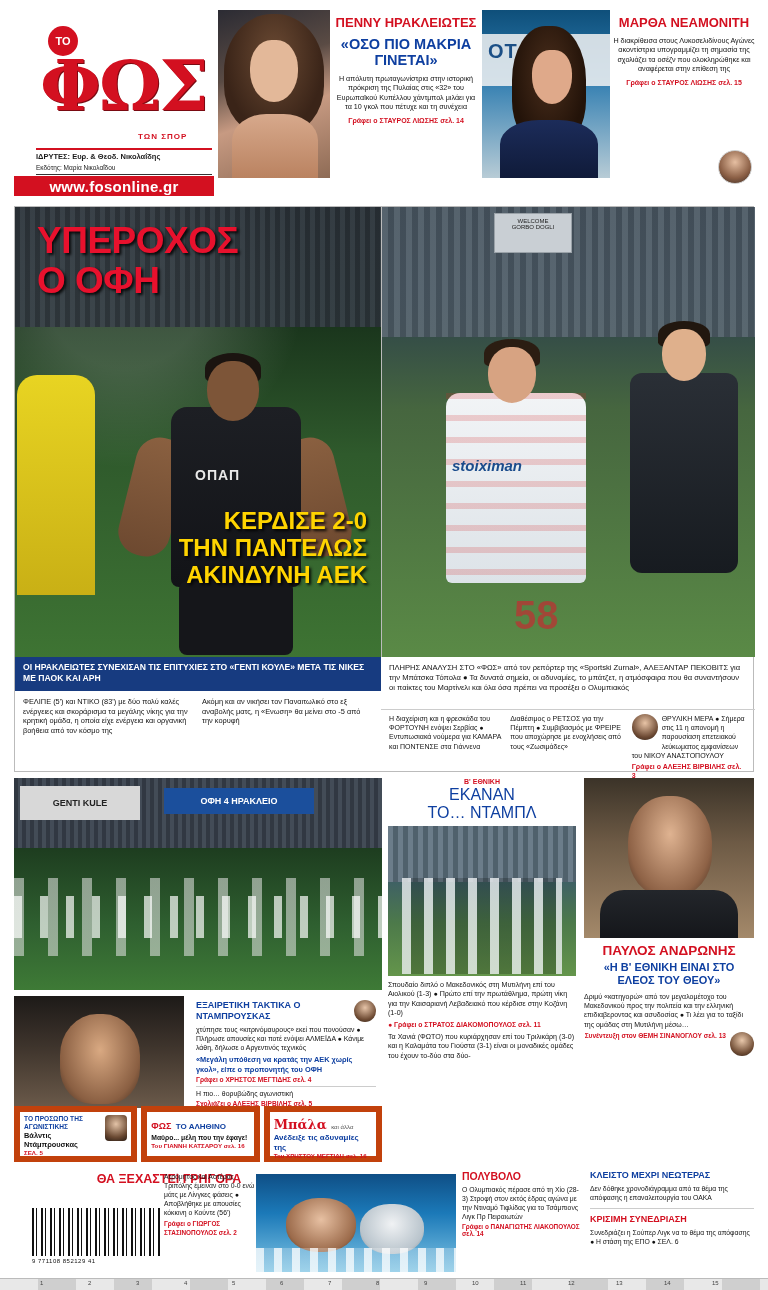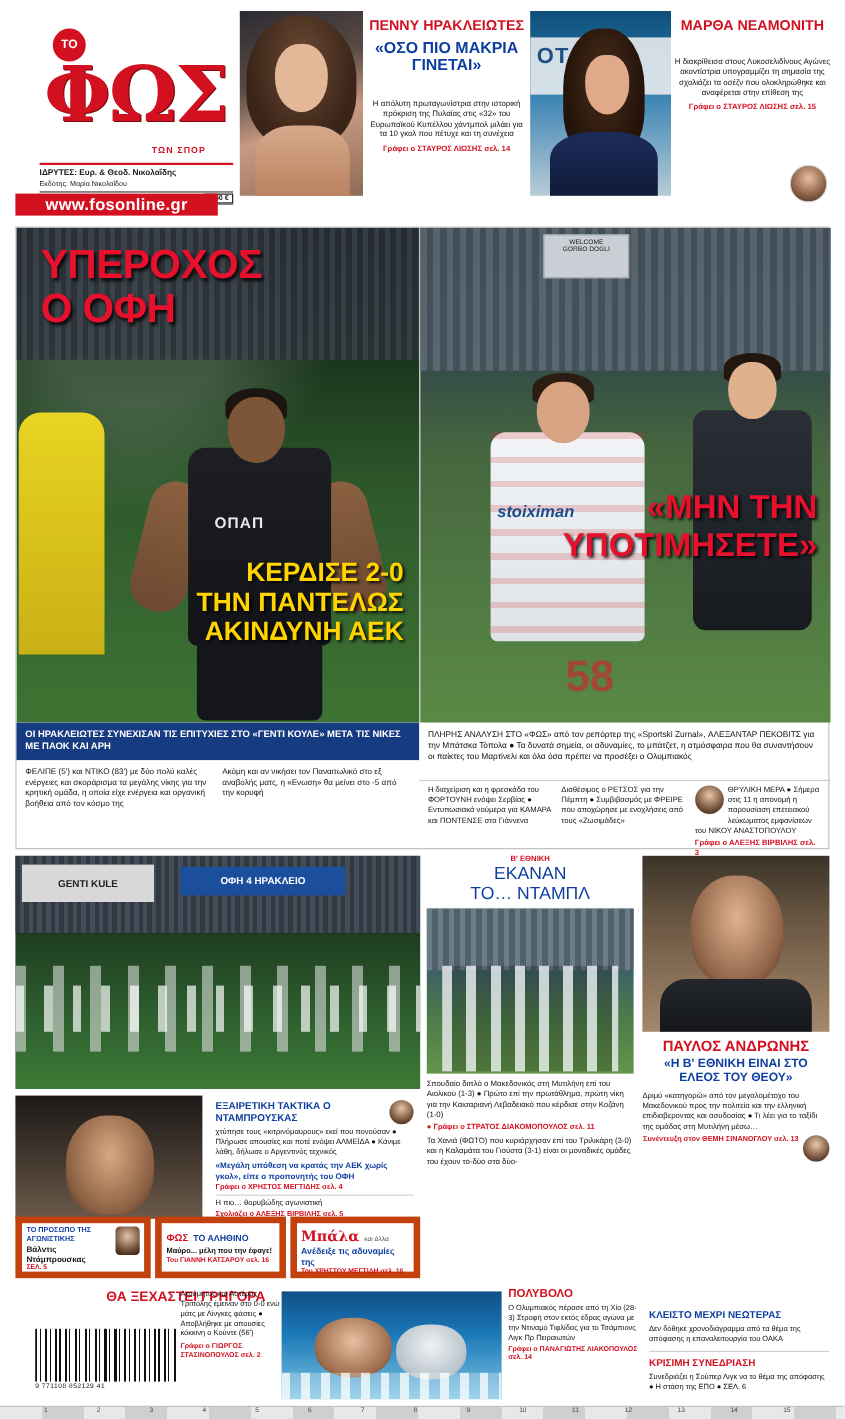--- a/index.html
+++ b/index.html
@@ -51,21 +51,21 @@
     position:absolute; left:22px; top:160px; width:176px; height:12px;
     display:flex; align-items:center; justify-content:space-between;
     border-top:1px solid #333; border-bottom:1px solid #333;
   }
   .logo-date { font-size:6px; color:#111; font-weight:bold; }
   .logo-price {
     font-size:6.5px; color:#111; font-weight:bold;
     border:1px solid #111; padding:0 3px; background:#fff;
   }
   .logo-site {
-    position:absolute; left:14px; top:176px; width:184px; height:20px;
+    position:absolute; left:14px; top:176px; width:200px; height:20px;
     background:#d31020; color:#fff;
     font-size:15px; font-weight:bold;
     display:flex; align-items:center; justify-content:center;
     letter-spacing:0.3px;
   }
 
   
   .top-photo-a {
     position:absolute; left:218px; top:10px; width:112px; height:168px;
     background:linear-gradient(160deg,#2b2b33 0%,#5a4b44 35%,#c79a82 60%,#8e6b55 100%);
@@ -85,21 +85,21 @@
     background:linear-gradient(180deg,#d7a98c,#b9815f);
     border-radius:40% 40% 0 0;
   }
 
   .top-story-a {
     position:absolute; left:334px; top:16px; width:144px; height:160px;
     text-align:center;
   }
   .ts-name { font-size:13px; font-weight:bold; color:#d31020; line-height:14px; }
   .ts-quote { font-size:14.5px; font-weight:bold; color:#0e3fa0; line-height:16px; margin-top:6px; }
-  .ts-body { font-size:7.2px; color:#111; line-height:9.4px; margin-top:21px; text-align:center; }
+  .ts-body { font-size:7.2px; color:#111; line-height:9.4px; margin-top:6px; text-align:center; }
   .ts-credit { font-size:7px; color:#d31020; font-weight:bold; margin-top:4px; line-height:9px; }
 
   
   .top-photo-b {
     position:absolute; left:482px; top:10px; width:128px; height:168px;
     background:linear-gradient(180deg,#0e4f7a 0%,#2e7cb0 40%,#b8ccd6 100%);
     overflow:hidden;
   }
   .tp-b-board {
     position:absolute; left:0; top:24px; width:128px; height:52px;
@@ -455,21 +455,21 @@
   }
   .bt-col-a {
     position:absolute; left:448px; top:4px; width:118px;
   }
   .bt-col-b {
     position:absolute; left:576px; top:4px; width:164px;
   }
   .bt-title-red { font-size:10.5px; font-weight:bold; color:#d31020; line-height:12px; }
   .bt-body { font-size:6.8px; line-height:9px; color:#111; margin-top:3px; }
   .bt-credit { font-size:6.4px; color:#d31020; font-weight:bold; margin-top:2px; }
-  .bt-title-blue { font-size:9px; font-weight:bold; color:#0e3fa0; line-height:11px;margin-top:20px; }
+  .bt-title-blue { font-size:9px; font-weight:bold; color:#0e3fa0; line-height:11px; }
   .bt-c-left { position:absolute; left:150px; top:6px; width:92px; font-size:6.8px; line-height:9px; color:#111; }
 
   .footer-scale {
     position:absolute; left:0; top:1278px; width:768px; height:12px;
     background:repeating-linear-gradient(90deg,#e8e8e8 0 38px,#cfcfcf 38px 76px);
     border-top:1px solid #bbb;
   }
   .footer-scale span {
     position:absolute; top:1px; font-size:6px; color:#444;
   }
@@ -565,24 +565,20 @@
           <div class="ek-p1-sponsor">stoiximan</div>
           <div class="ek-p1-hair"></div>
           <div class="ek-p1-head"></div>
           <div class="ek-p1-num">58</div>
         </div>
         <div class="ek-p2">
           <div class="ek-p2-jacket"></div>
           <div class="ek-p2-hair"></div>
           <div class="ek-p2-head"></div>
         </div>
-      </div>
-      <div class="ek-title">
-        <div>«ΜΗΝ ΤΗΝ</div>
-        <div>ΥΠΟΤΙΜΗΣΕΤΕ»</div>
       </div>
     </div>
     <div class="ek-lead">ΠΛΗΡΗΣ ΑΝΑΛΥΣΗ ΣΤΟ «ΦΩΣ» από τον ρεπόρτερ της «Sportski Zurnal», ΑΛΕΞΑΝΤΑΡ ΠΕΚΟΒΙΤΣ για την Μπάτσκα Τόπολα ● Τα δυνατά σημεία, οι αδυναμίες, το μπάτζετ, η ατμόσφαιρα που θα συναντήσουν οι παίκτες του Μαρτίνελι και όλα όσα πρέπει να προσέξει ο Ολυμπιακός</div>
     <div class="ek-three">
       <div class="c">Η διαχείριση και η φρεσκάδα του ΦΟΡΤΟΥΝΗ ενόψει Σερβίας ● Εντυπωσιακά νούμερα για ΚΑΜΑΡΑ και ΠΟΝΤΕΝΣΕ στα Γιάννενα</div>
       <div class="c">Διαθέσιμος ο ΡΕΤΣΟΣ για την Πέμπτη ● Συμβιβασμός με ΦΡΕΙΡΕ που αποχώρησε με ενοχλήσεις από τους «Ζωσιμάδες»</div>
       <div class="c">
         <span class="ek-mini-portrait"></span>
         <span>ΘΡΥΛΙΚΗ ΜΕΡΑ ● Σήμερα στις 11 η απονομή η παρουσίαση επετειακού λεύκωματος εμφανίσεων του ΝΙΚΟΥ ΑΝΑΣΤΟΠΟΥΛΟΥ</span>
         <div style="color:#d31020;font-weight:bold;margin-top:2px;">Γράφει ο ΑΛΕΞΗΣ ΒΙΡΒΙΛΗΣ σελ. 3</div>

